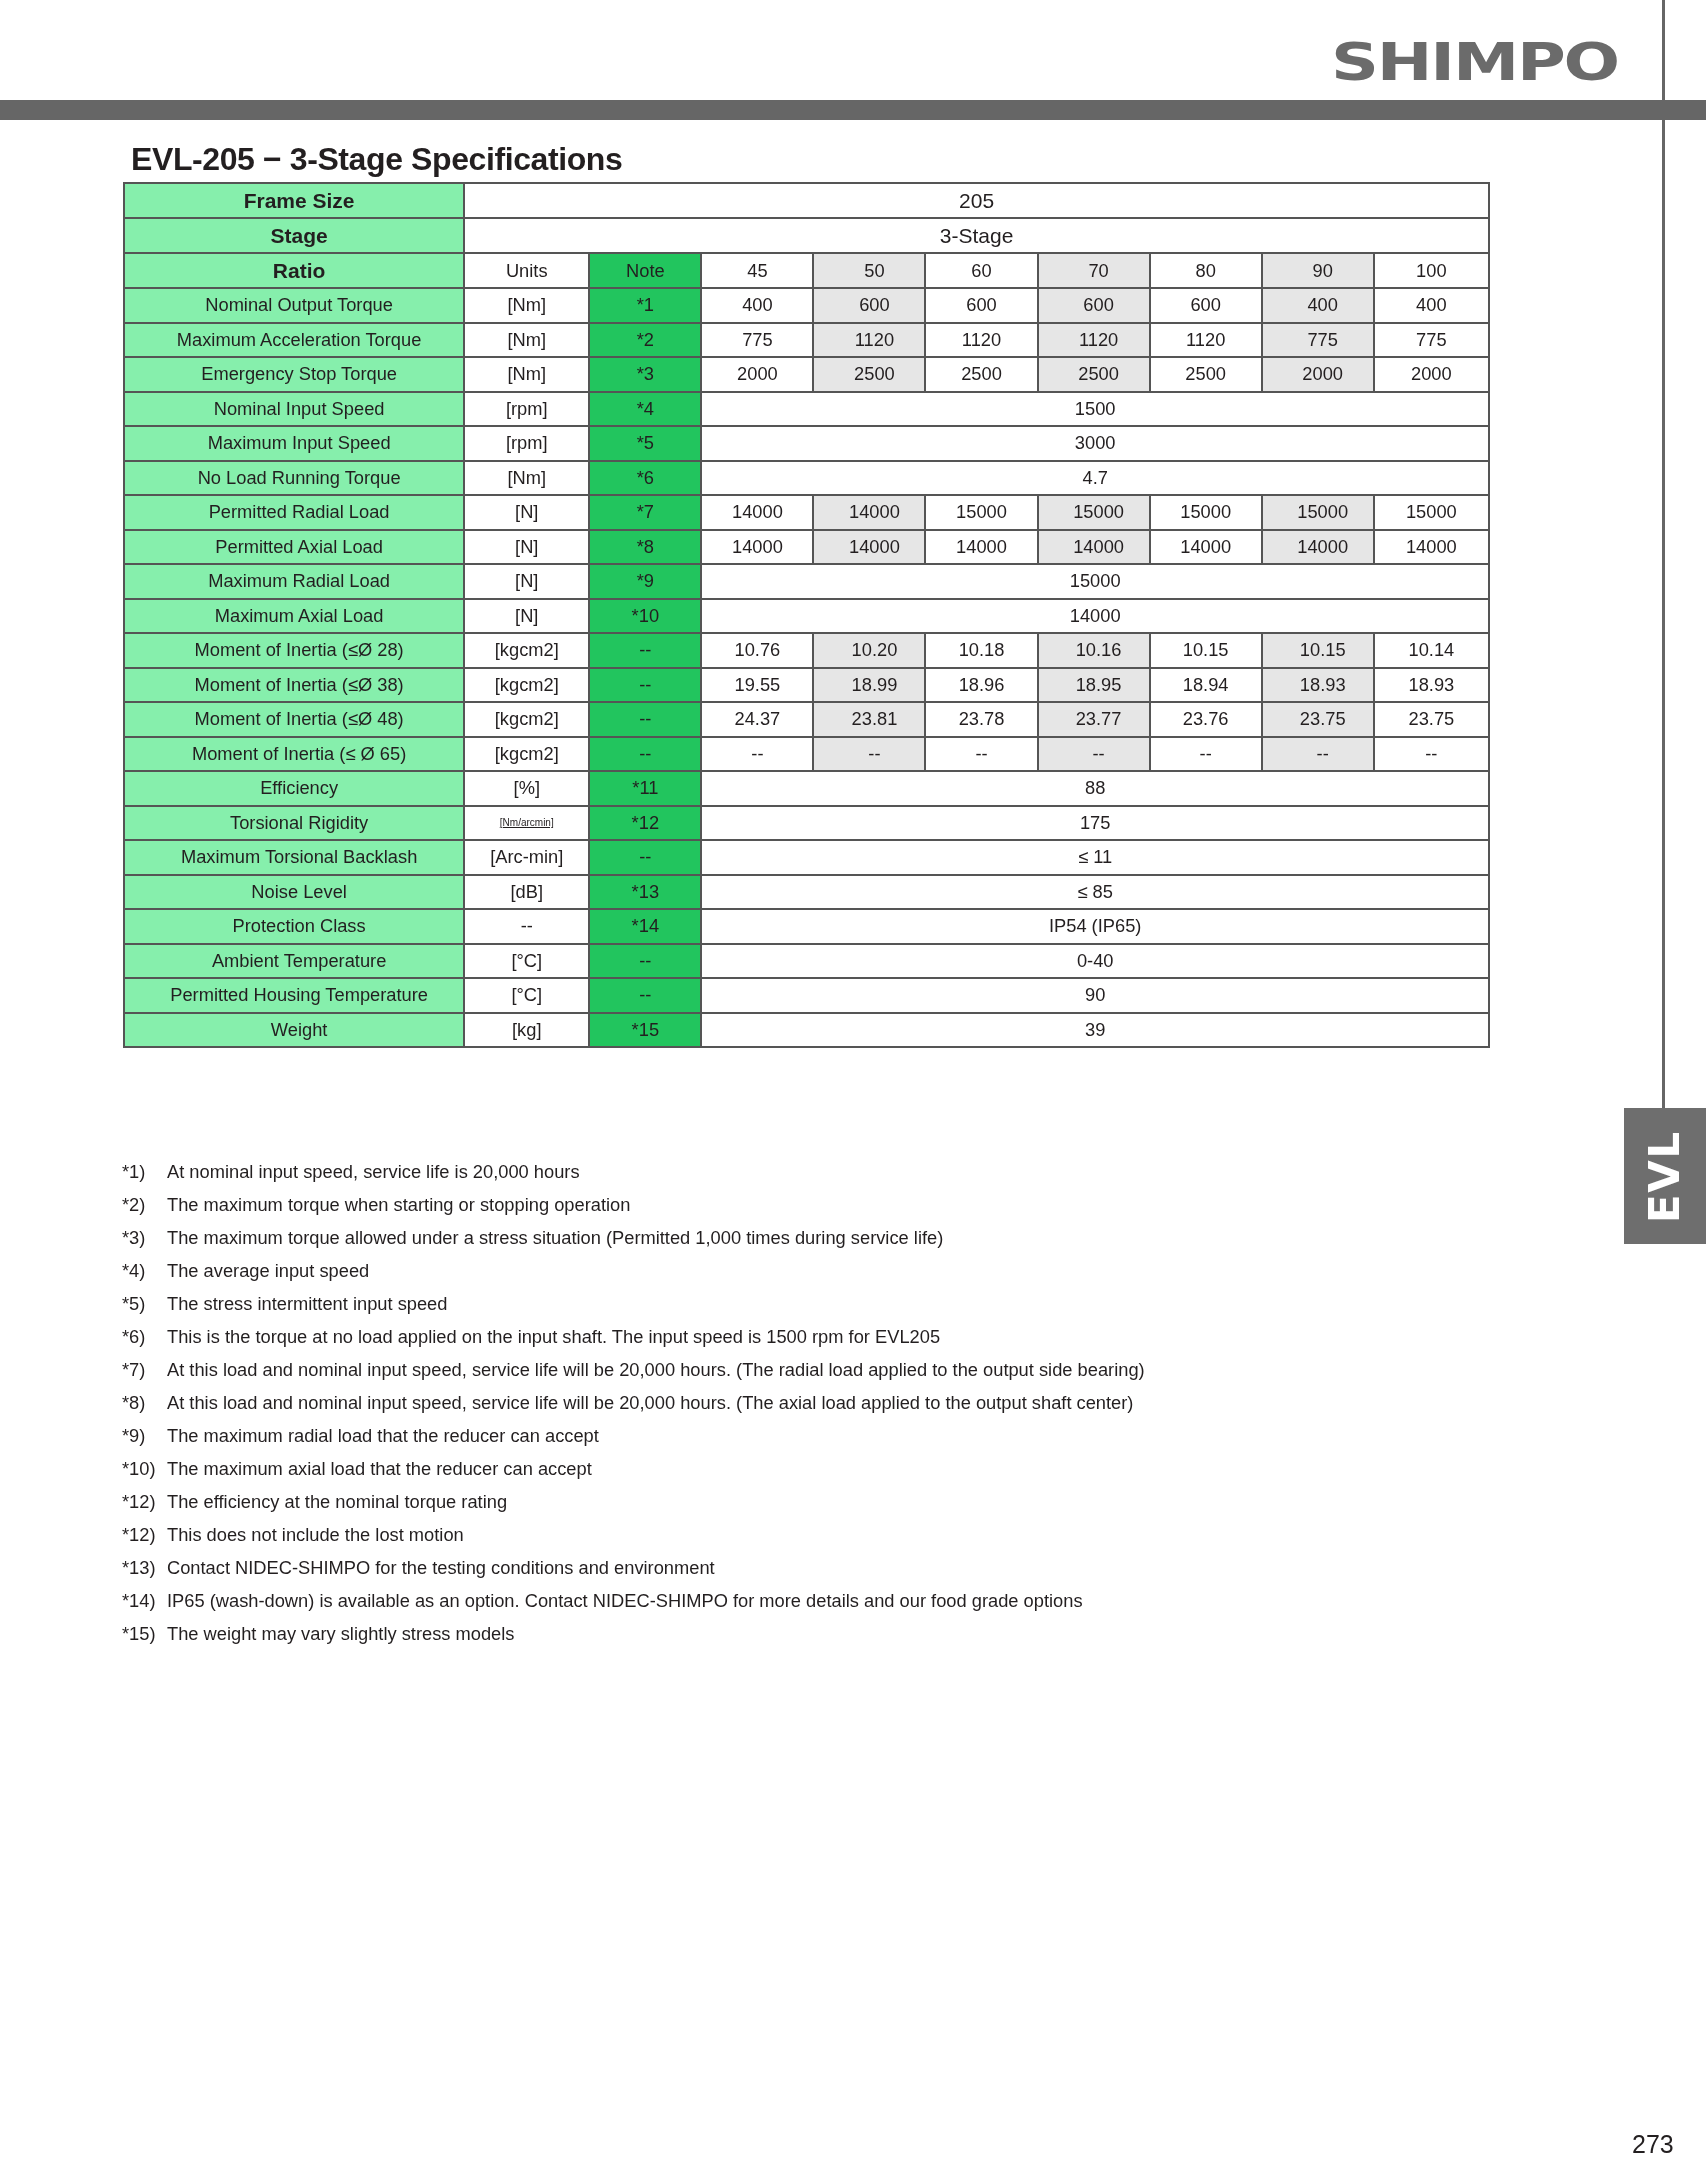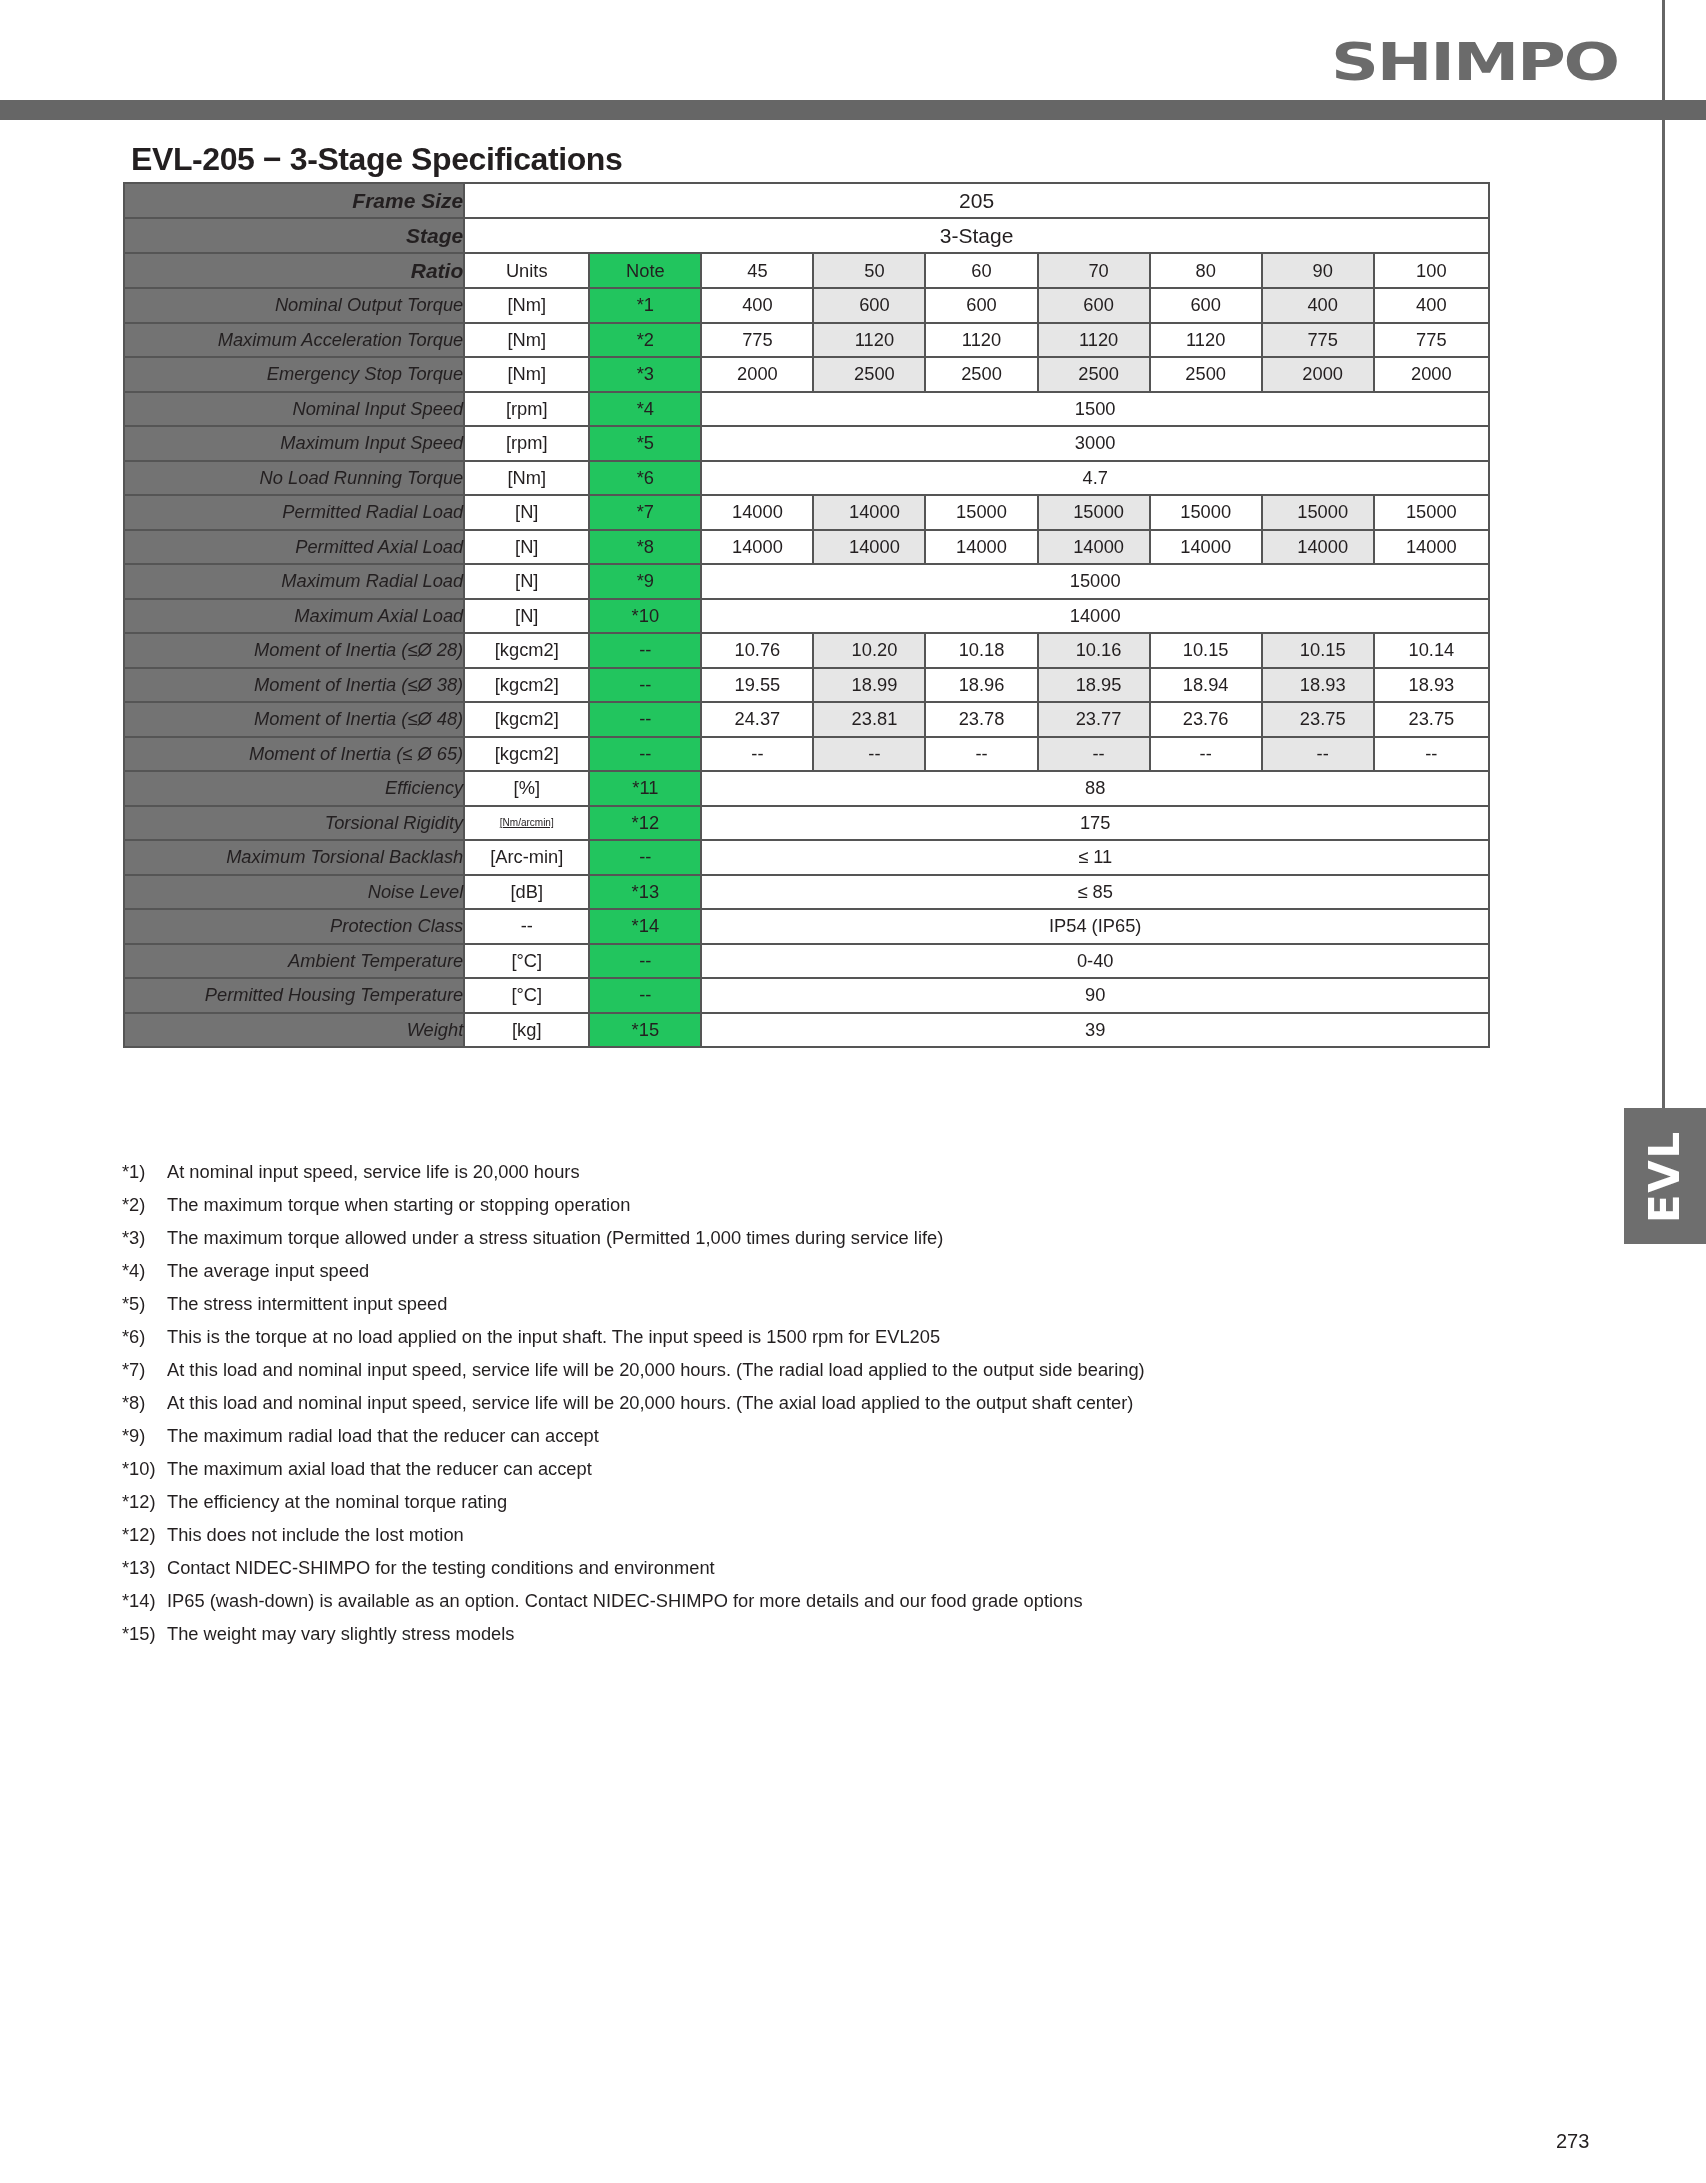--- a/index.html
+++ b/index.html
@@ -28,31 +28,31 @@
     font-family:"Liberation Sans", sans-serif; letter-spacing:-0.4px;
   }
   table.spec {
     position:absolute; left:123px; top:182px; border-collapse:collapse;
     table-layout:fixed; width:1367px; font-size:18.3px;
   }
   table.spec td {
     border:2.5px solid #555555; text-align:center; padding:0; height:32.5px;
     font-family:"Liberation Sans", sans-serif; color:#231f20; white-space:nowrap;
   }
-  table.spec td.label { text-align:right; padding-left:10px; background:#737373;font-style:italic; }
+  table.spec td.label { text-align:center; padding-left:10px; background:#86efac; }
   table.spec tr.head td { height:33px; }
   table.spec tr.head td.label { font-weight:bold; font-size:21px; }
   table.spec td.bold { font-weight:normal; font-size:21px; }
   table.spec td.note { background:#22c55e; }
   table.spec td.shade { background:#e6e6e6;padding-left:10px; }
   table.spec td.small { font-size:10px;text-decoration:underline; }
   .footnotes { position:absolute; left:122px; top:1155px; font-size:18.3px; color:#231f20; }
   .fn { height:33px; display:flex; align-items:center; }
   .fn .mark { width:45px; display:inline-block; }
-  .page-number { position:absolute; left:1556px; top:2130px; font-size:20px; color:#231f20; }
+  .page-number { position:absolute; left:1632px; top:2130px; font-size:25px; color:#231f20; }
 </style>
 </head>
 <body>
 
 <div class="logo">SHIMPO</div>
 <div class="header-bar"></div>
 <div class="side-rule"></div>
 <div class="side-tab">
   <span>EVL</span>
 </div>

